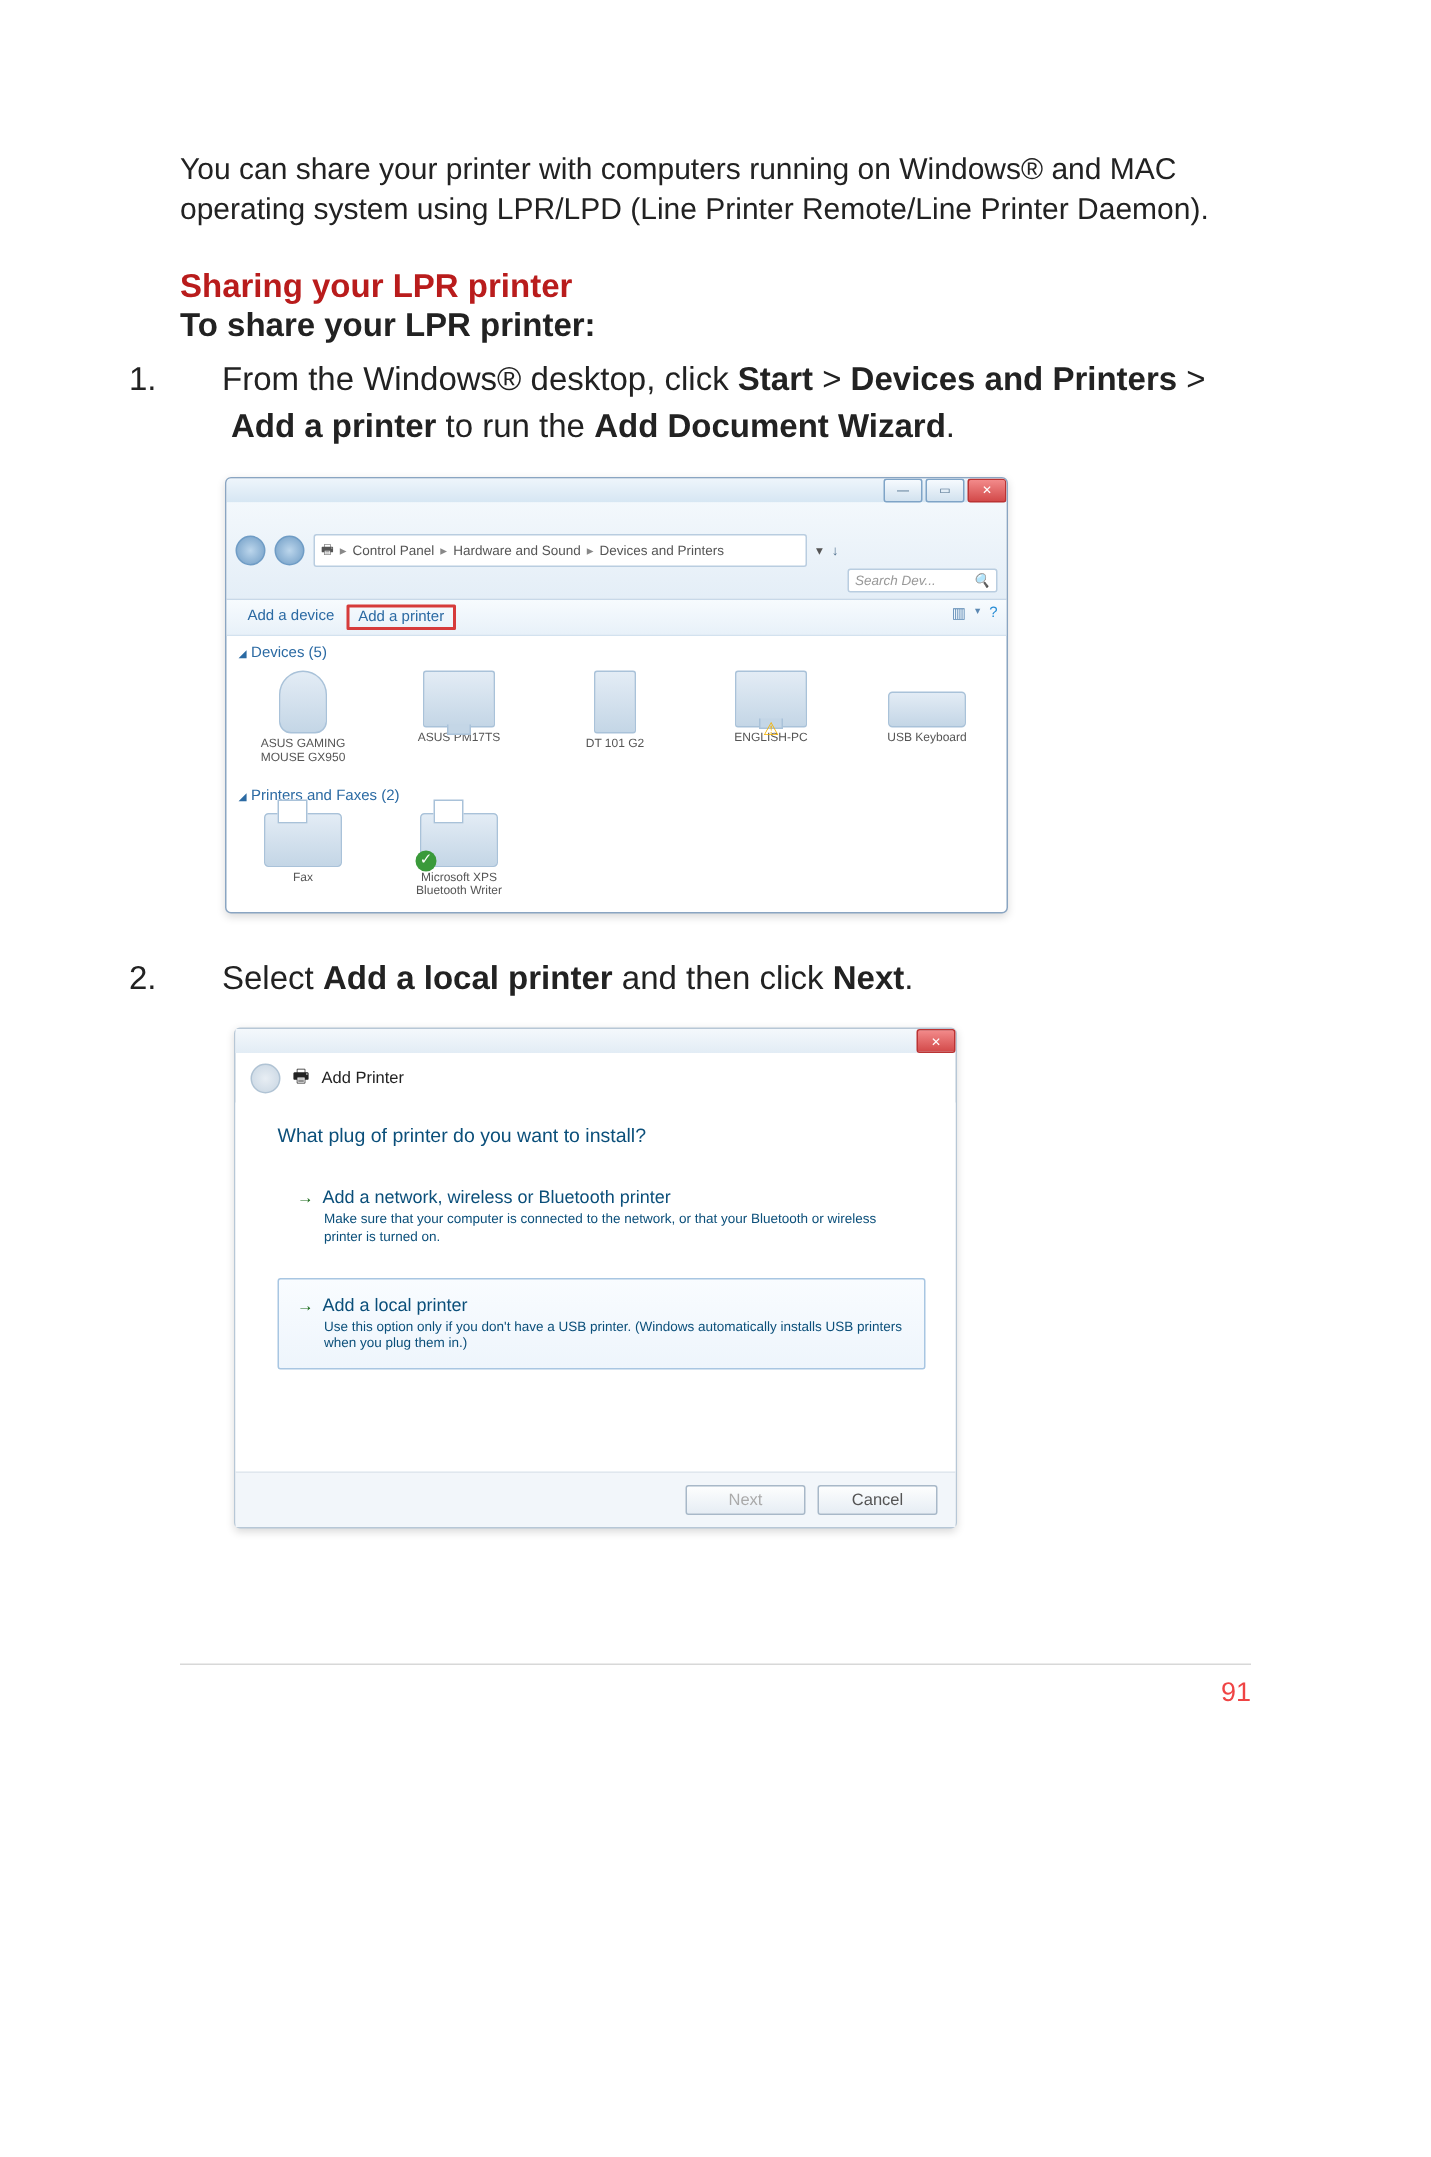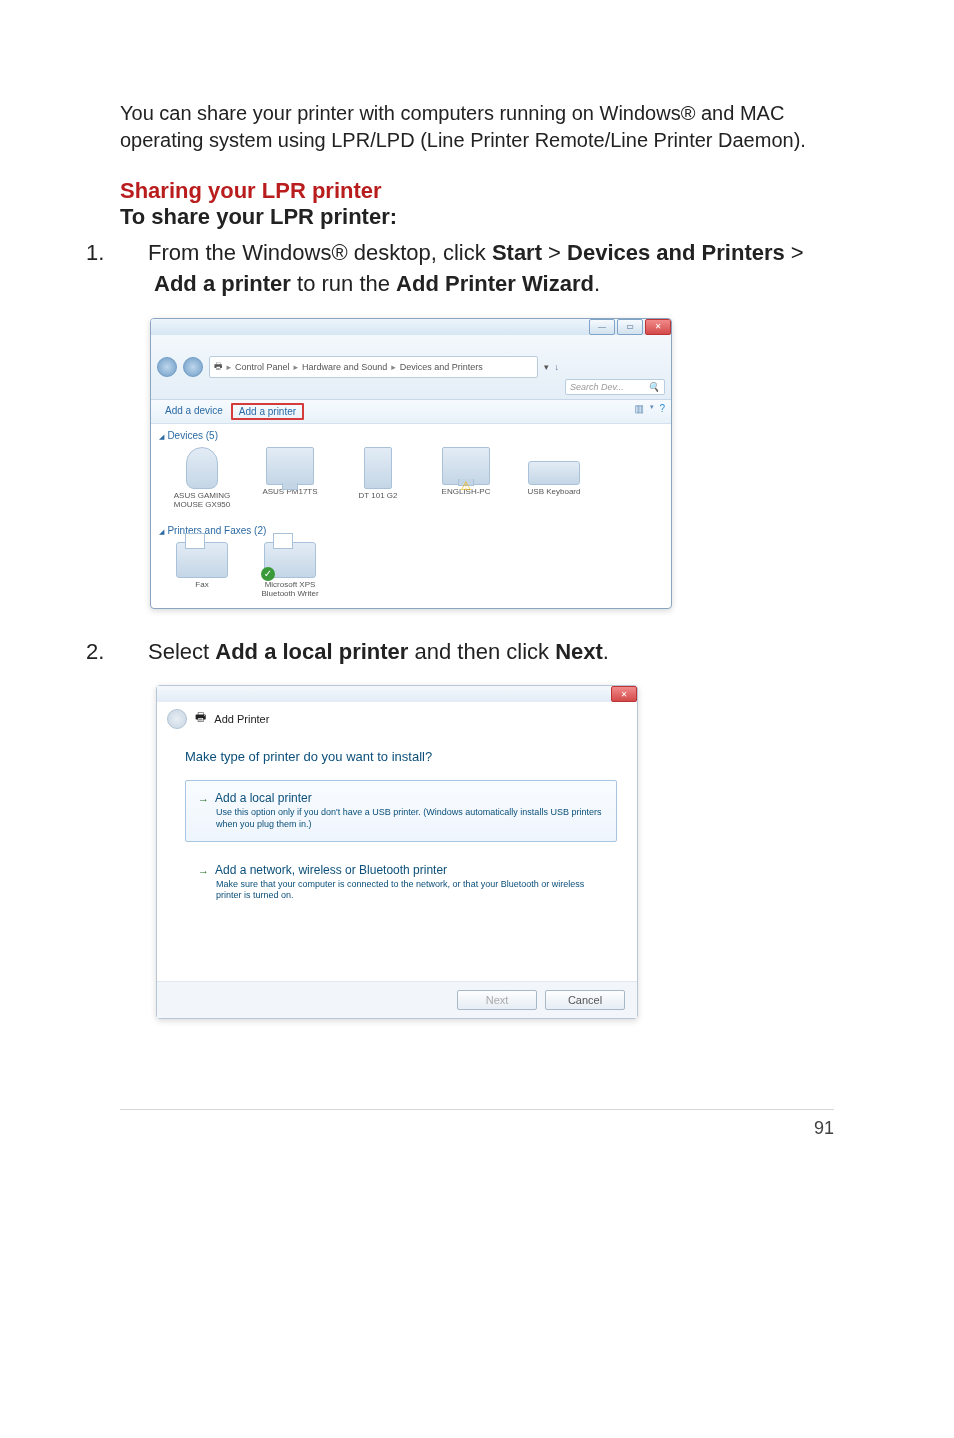--- a/index.html
+++ b/index.html
@@ -127,21 +127,21 @@
     border-radius:1px;
   }
   .toolbar-right{margin-left:auto;display:flex;gap:6px;color:#5b88b3;}
   .group-header {
     color:#2b6aa3;
     font-size:10px;
     padding:6px 8px 2px 8px;
   }
   .group-header .triangle{font-size:7px;margin-right:3px;}
   .device-row {
-    display:flex;gap:14px;padding:4px 6px 10px 14px;flex-wrap:wrap;
+    display:flex;gap:30px;padding:4px 6px 10px 14px;flex-wrap:wrap;
   }
   .device {
     width:74px;text-align:center;font-size:8px;color:#555;
   }
   .device .dicon {
     width:46px;height:36px;margin:0 auto 2px;
     background:linear-gradient(#e3ecf5,#c4d6e6);
     border:1px solid #a9c2d9;border-radius:4px;
     position:relative;
   }
@@ -204,37 +204,37 @@
     text-align:center;color:#555;
   }
   .wiz-btn.disabled{color:#aaa;}
 
   .page-footer {
     border-top:1px solid #d8d8d8;
     margin-top:90px;
     padding-top:8px;
     text-align:right;
     font-size:18px;
-    color:#404040;
+    color:#ef4444;
   }
 </style>
 </head>
 <body>
 
 <div class="page">
 
 
   <p class="intro">You can share your printer with computers running on Windows® and MAC operating system using LPR/LPD (Line Printer Remote/Line Printer Daemon).</p>
 
   <div class="sub-heading-blue">Sharing your LPR printer</div>
   <div class="sub-heading-bold">To share your LPR printer:</div>
 
   <ol class="steps">
     <li>
-      <span class="num">1.</span><span>From the Windows® desktop, click </span><span class="bold">Start</span><span> &gt; </span><span class="bold">Devices and Printers</span><span> &gt; </span><span class="bold">Add a printer</span><span> to run the </span><span class="bold">Add Printer Wizard</span><span>.</span>
+      <span class="num">1.</span><span>From the Windows® desktop, click </span><span class="bold">Start</span><span> &gt; </span><span class="bold">Devices and Printers</span><span> &gt; </span><span class="bold">Add a printer</span><span> to run the </span><span class="bold">Add Document Wizard</span><span>.</span>
     </li>
   </ol>
 
   <div class="win-window">
     <div class="titlebar-controls">
       <div class="tbtn">—</div>
       <div class="tbtn">▭</div>
       <div class="tbtn close">✕</div>
     </div>
     <div class="addrbar">
@@ -291,31 +291,31 @@
   <div class="wizard">
     <div class="wiz-top">
       <div class="tbtn close">✕</div>
     </div>
     <div class="wiz-head">
       <div class="back"></div>
       <span class="printer-ico">🖶</span>
       <span>Add Printer</span>
     </div>
     <div class="wiz-body">
-      <div class="wiz-q">Make type of printer do you want to install?</div>
+      <div class="wiz-q">What plug of printer do you want to install?</div>
+
+      <div class="wiz-option">
+        <span class="arrow">→</span><span class="title">Add a network, wireless or Bluetooth printer</span>
+        <span class="desc">Make sure that your computer is connected to the network, or that your Bluetooth or wireless printer is turned on.</span>
+      </div>
 
       <div class="wiz-option selected">
         <span class="arrow">→</span><span class="title">Add a local printer</span>
         <span class="desc">Use this option only if you don't have a USB printer. (Windows automatically installs USB printers when you plug them in.)</span>
       </div>
-
-      <div class="wiz-option">
-        <span class="arrow">→</span><span class="title">Add a network, wireless or Bluetooth printer</span>
-        <span class="desc">Make sure that your computer is connected to the network, or that your Bluetooth or wireless printer is turned on.</span>
-      </div>
       <div style="height:40px;"></div>
     </div>
     <div class="wiz-footer">
       <div class="wiz-btn disabled">Next</div>
       <div class="wiz-btn">Cancel</div>
     </div>
   </div>
 
   <div class="page-footer">
     <span>91</span>

